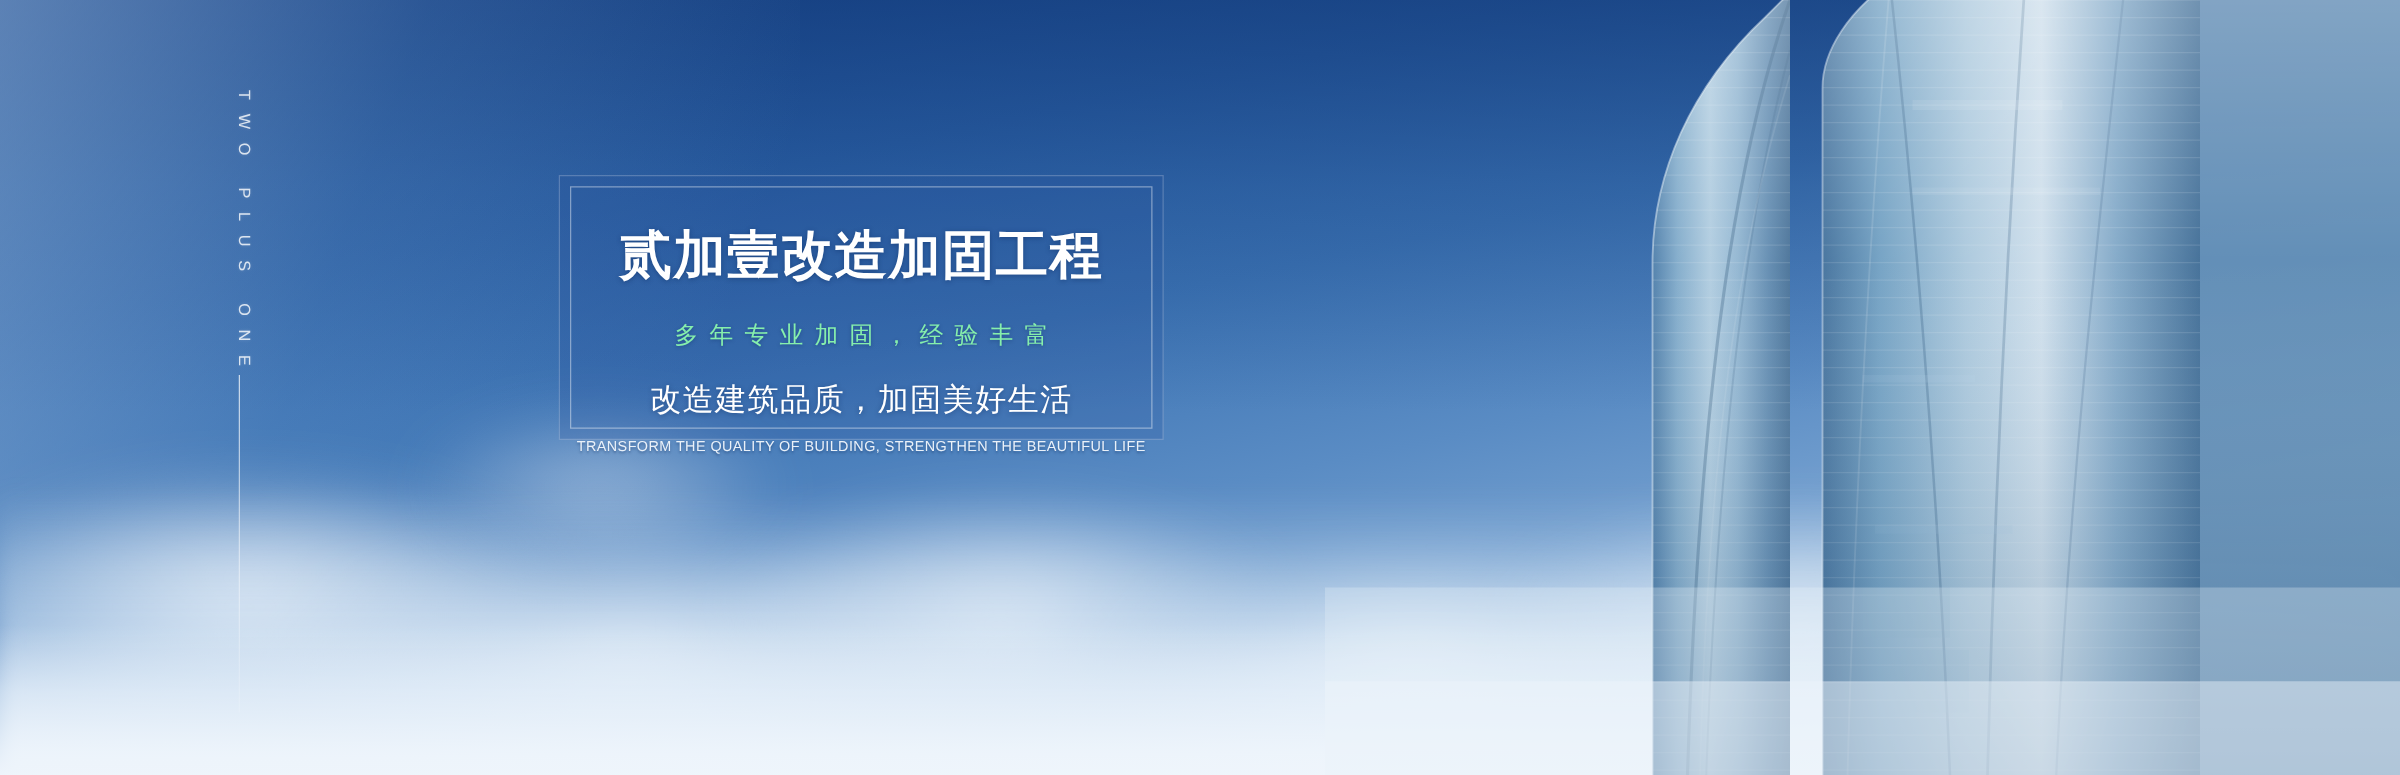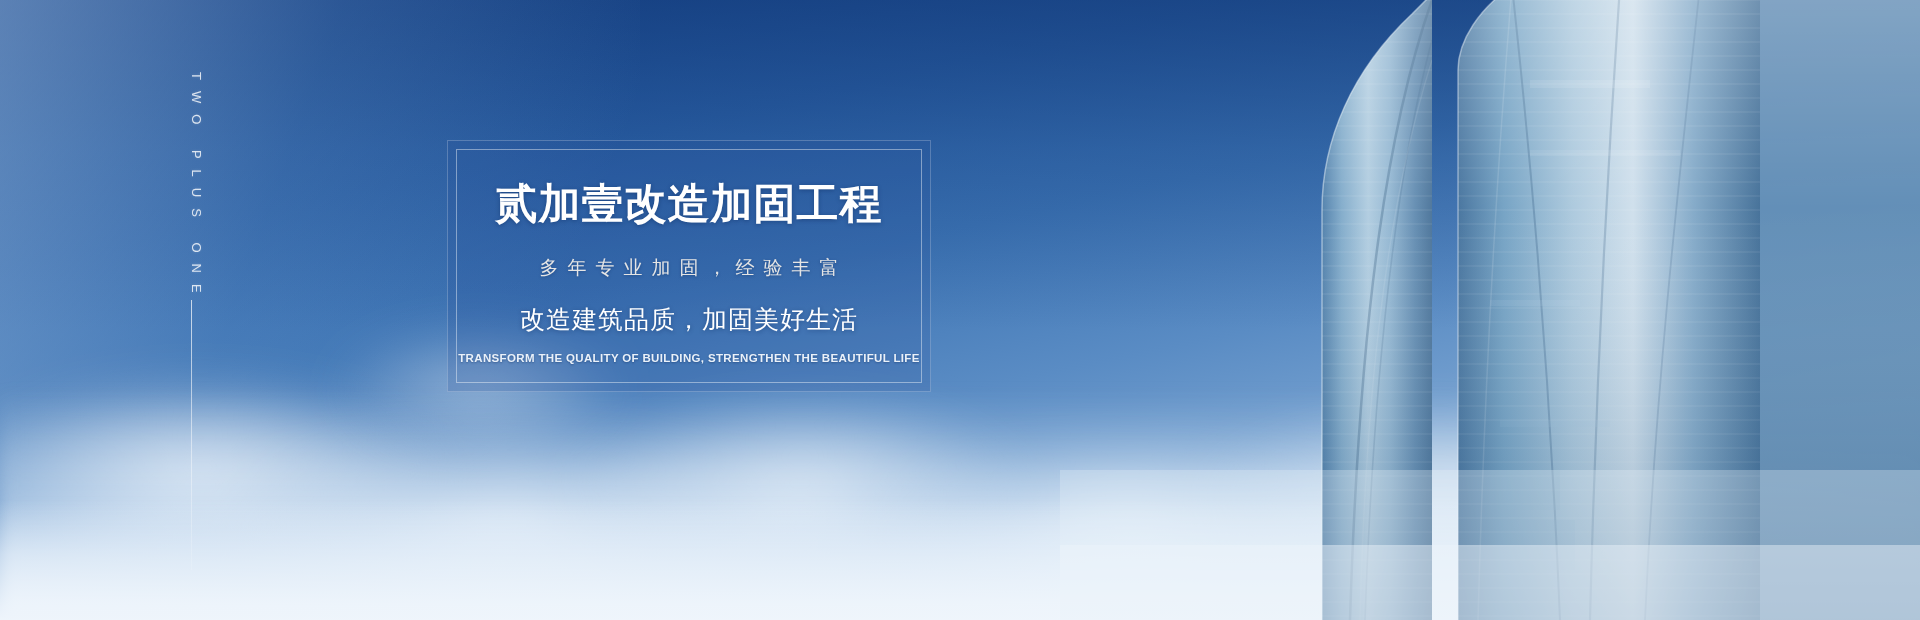--- a/index.html
+++ b/index.html
@@ -78,21 +78,21 @@
   .vline {
     position:absolute; left:191px; top:300px;
     width:1px; height:270px;
     background:linear-gradient(180deg, rgba(255,255,255,.72) 0%, rgba(255,255,255,.45) 55%, rgba(255,255,255,.12) 100%);
   }
 
   
   .panel {
     position:absolute;
     left:447px; top:140px;
-    width:484px; height:252px;
+    width:484px; height:212px;
     background:rgba(40,84,156,.22);
     border:1px solid rgba(255,255,255,.22);
   }
   .panel-inner {
     position:absolute;
     left:8px; top:8px; right:8px; bottom:8px;
     border:1px solid rgba(255,255,255,.42);
   }
   .panel-content {
     position:absolute; inset:0;
@@ -107,39 +107,39 @@
     color:#ffffff;
     letter-spacing:1px;
     line-height:1;
     white-space:nowrap;
     text-shadow:0 1px 4px rgba(10,40,90,.45);
   }
   .subtitle {
     margin-top:30px;
     font-size:19px;
     font-weight:400;
-    color:#e5e5e5;
+    color:#86efac;
     letter-spacing:9px;
     padding-left:9px;
     white-space:nowrap;
     text-shadow:0 1px 3px rgba(10,40,90,.4);
   }
   .tagline {
     margin-top:22px;
     font-size:25px;
     font-weight:400;
     color:#ffffff;
     letter-spacing:1px;
     white-space:nowrap;
     text-shadow:0 1px 4px rgba(10,40,90,.45);
   }
   .eng {
     margin-top:16px;
     font-size:11.5px;
-    font-weight:700;
+    font-weight:400;
     color:#eaf1f9;
     letter-spacing:.35px;
     white-space:nowrap;
     text-shadow:0 1px 2px rgba(10,40,90,.4);
   }
 </style>
 </head>
 <body>
 
 <div id="banner">

